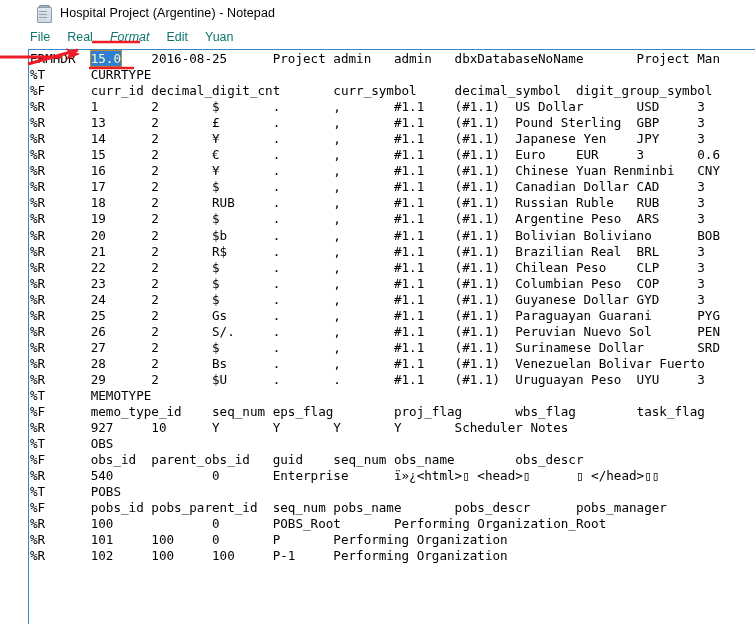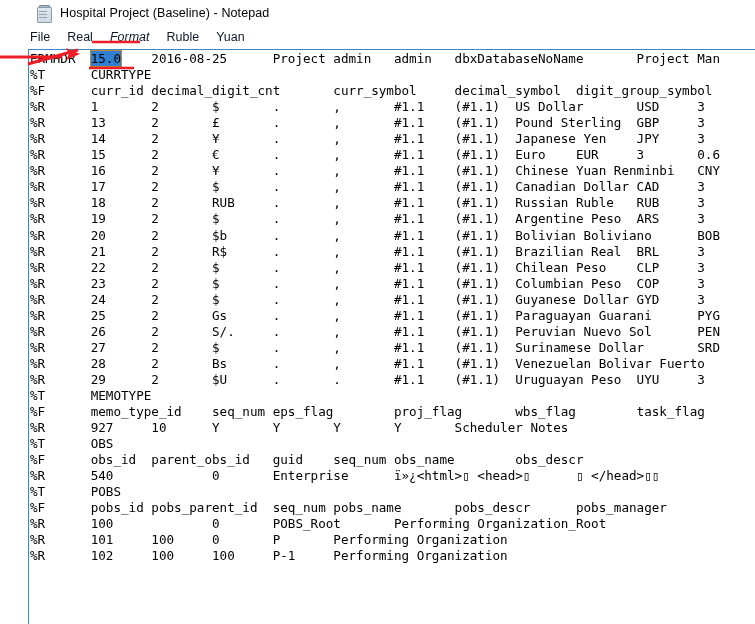--- a/index.html
+++ b/index.html
@@ -63,21 +63,21 @@
   
   #menubar {
     height: 22px;
     display: flex;
     align-items: center;
     padding-left: 30px;
     background: #ffffff;
   }
   .menu-item {
     font-size: 12.5px;
-    color: #0f172a;
+    color: #0f766e;
     margin-right: 17px;
     white-space: nowrap;
     position: relative;
     cursor: default;
   }
 
   
   #editor-frame {
     position: absolute;
     left: 28px;
@@ -97,21 +97,21 @@
     white-space: pre;
     padding: 1px 0 0 1px;
     tab-size: 8;
     -moz-tab-size: 8;
     overflow: hidden;
   }
   #editor .line { height: 16.05px; }
 
   .sel {
     background: #2f7fd2;
-    color: #000000;
+    color: #fef9c3;
     outline: 1px solid #c08a2e;
   }
 
   
   #annotations {
     position: absolute;
     left: 0; top: 0;
     width: 755px; height: 624px;
     pointer-events: none;
   }
@@ -120,28 +120,28 @@
 <body>
 
 <div id="titlebar">
   <div id="app-icon">
     <div class="clip"></div>
     <div class="pad"></div>
     <div class="ln" style="top:6px;"></div>
     <div class="ln" style="top:9px;"></div>
     <div class="ln" style="top:12px;"></div>
   </div>
-  <div id="title-text">Hospital Project (Baseline) - Notepad</div>
+  <div id="title-text">Hospital Project (Argentine) - Notepad</div>
 </div>
 
 <div id="menubar">
   <div class="menu-item">File</div>
   <div class="menu-item">Real</div>
   <div class="menu-item" style="text-decoration: none; font-style: italic;">Format</div>
-  <div class="menu-item">Ruble</div>
+  <div class="menu-item">Edit</div>
   <div class="menu-item">Yuan</div>
 </div>
 
 <div id="editor-frame">
   <div id="editor"><div class="line"><span>ERMHDR	</span><span class="sel">15.0</span><span>	2016-08-25	Project	admin	admin	dbxDatabaseNoName	Project Man</span></div><div class="line">%T	CURRTYPE</div><div class="line">%F	curr_id	decimal_digit_cnt	curr_symbol	decimal_symbol	digit_group_symbol</div><div class="line">%R	1	2	$	.	,	#1.1	(#1.1)	US Dollar	USD	3</div><div class="line">%R	13	2	£	.	,	#1.1	(#1.1)	Pound Sterling	GBP	3</div><div class="line">%R	14	2	¥	.	,	#1.1	(#1.1)	Japanese Yen	JPY	3</div><div class="line">%R	15	2	€	.	,	#1.1	(#1.1)	Euro	EUR	3	0.6</div><div class="line">%R	16	2	¥	.	,	#1.1	(#1.1)	Chinese Yuan Renminbi	CNY</div><div class="line">%R	17	2	$	.	,	#1.1	(#1.1)	Canadian Dollar	CAD	3</div><div class="line">%R	18	2	RUB	.	,	#1.1	(#1.1)	Russian Ruble	RUB	3</div><div class="line">%R	19	2	$	.	,	#1.1	(#1.1)	Argentine Peso	ARS	3</div><div class="line">%R	20	2	$b	.	,	#1.1	(#1.1)	Bolivian Boliviano	BOB</div><div class="line">%R	21	2	R$	.	,	#1.1	(#1.1)	Brazilian Real	BRL	3</div><div class="line">%R	22	2	$	.	,	#1.1	(#1.1)	Chilean Peso	CLP	3</div><div class="line">%R	23	2	$	.	,	#1.1	(#1.1)	Columbian Peso	COP	3</div><div class="line">%R	24	2	$	.	,	#1.1	(#1.1)	Guyanese Dollar	GYD	3</div><div class="line">%R	25	2	Gs	.	,	#1.1	(#1.1)	Paraguayan Guarani	PYG</div><div class="line">%R	26	2	S/.	.	,	#1.1	(#1.1)	Peruvian Nuevo Sol	PEN</div><div class="line">%R	27	2	$	.	,	#1.1	(#1.1)	Surinamese Dollar	SRD</div><div class="line">%R	28	2	Bs	.	,	#1.1	(#1.1)	Venezuelan Bolivar Fuerto</div><div class="line">%R	29	2	$U	.	.	#1.1	(#1.1)	Uruguayan Peso	UYU	3</div><div class="line">%T	MEMOTYPE</div><div class="line">%F	memo_type_id	seq_num	eps_flag	proj_flag	wbs_flag	task_flag</div><div class="line">%R	927	10	Y	Y	Y	Y	Scheduler Notes</div><div class="line">%T	OBS</div><div class="line">%F	obs_id	parent_obs_id	guid	seq_num obs_name	obs_descr</div><div class="line">%R	540		0	Enterprise	ï»¿&lt;html&gt;▯ &lt;head&gt;▯	▯ &lt;/head&gt;▯▯</div><div class="line">%T	POBS</div><div class="line">%F	pobs_id	pobs_parent_id	seq_num pobs_name	pobs_descr	pobs_manager</div><div class="line">%R	100		0	POBS_Root	Performing Organization_Root</div><div class="line">%R	101	100	0	P	Performing Organization</div><div class="line">%R	102	100	100	P-1	Performing Organization</div></div>
 </div>
 
 <svg id="annotations" viewBox="0 0 755 624" width="755" height="624">
 
   <line x1="0" y1="57" x2="62" y2="57" stroke="#ee1c25" stroke-width="3"></line>

